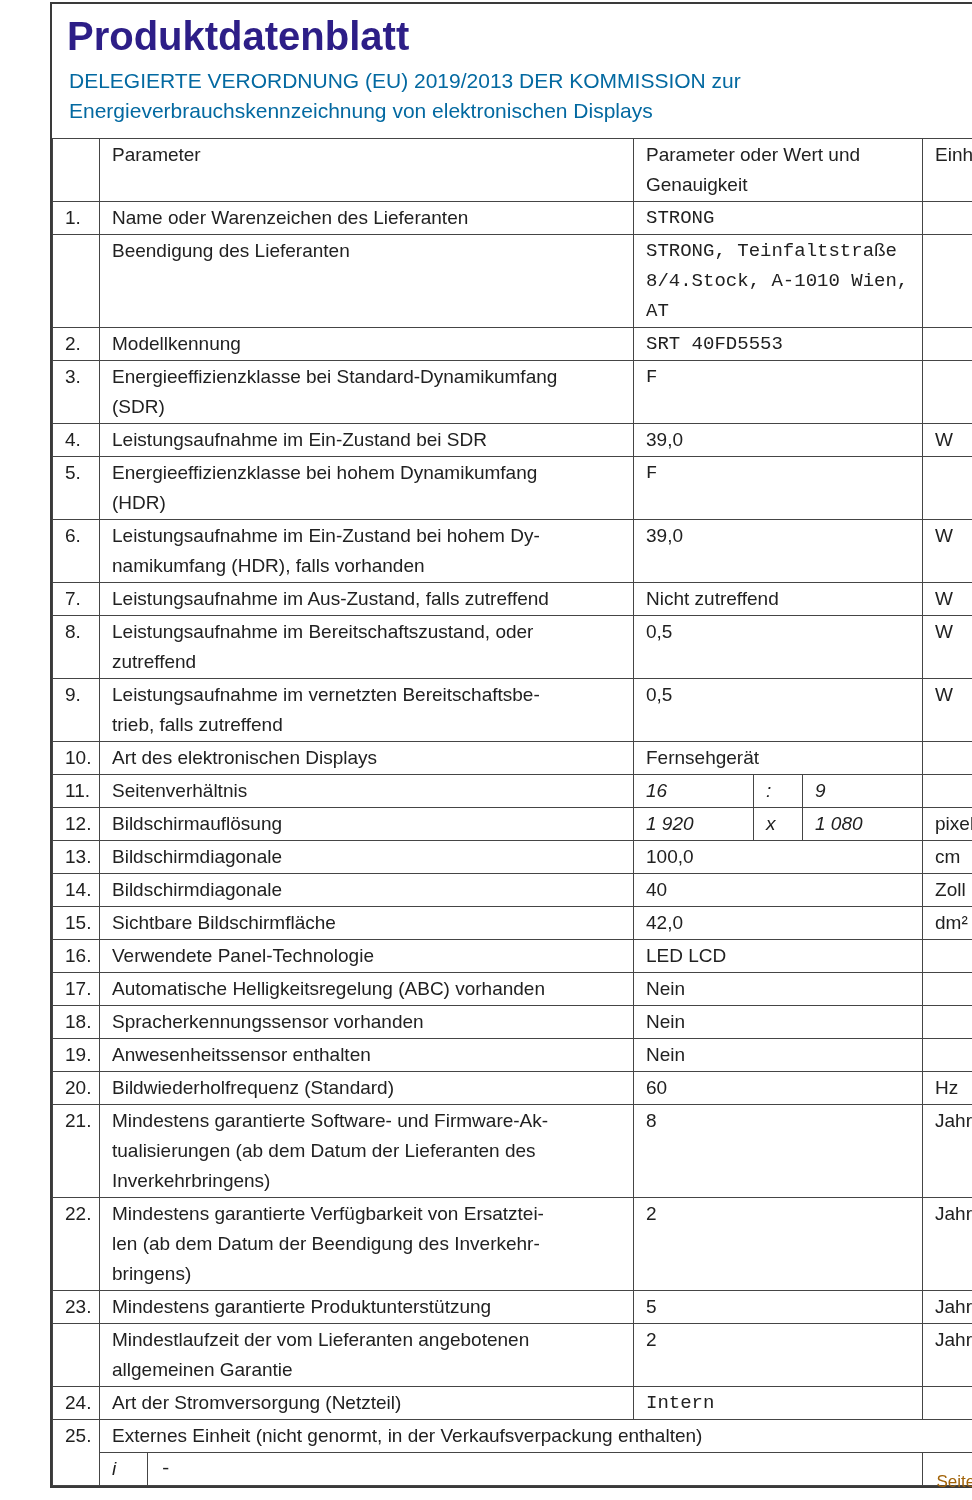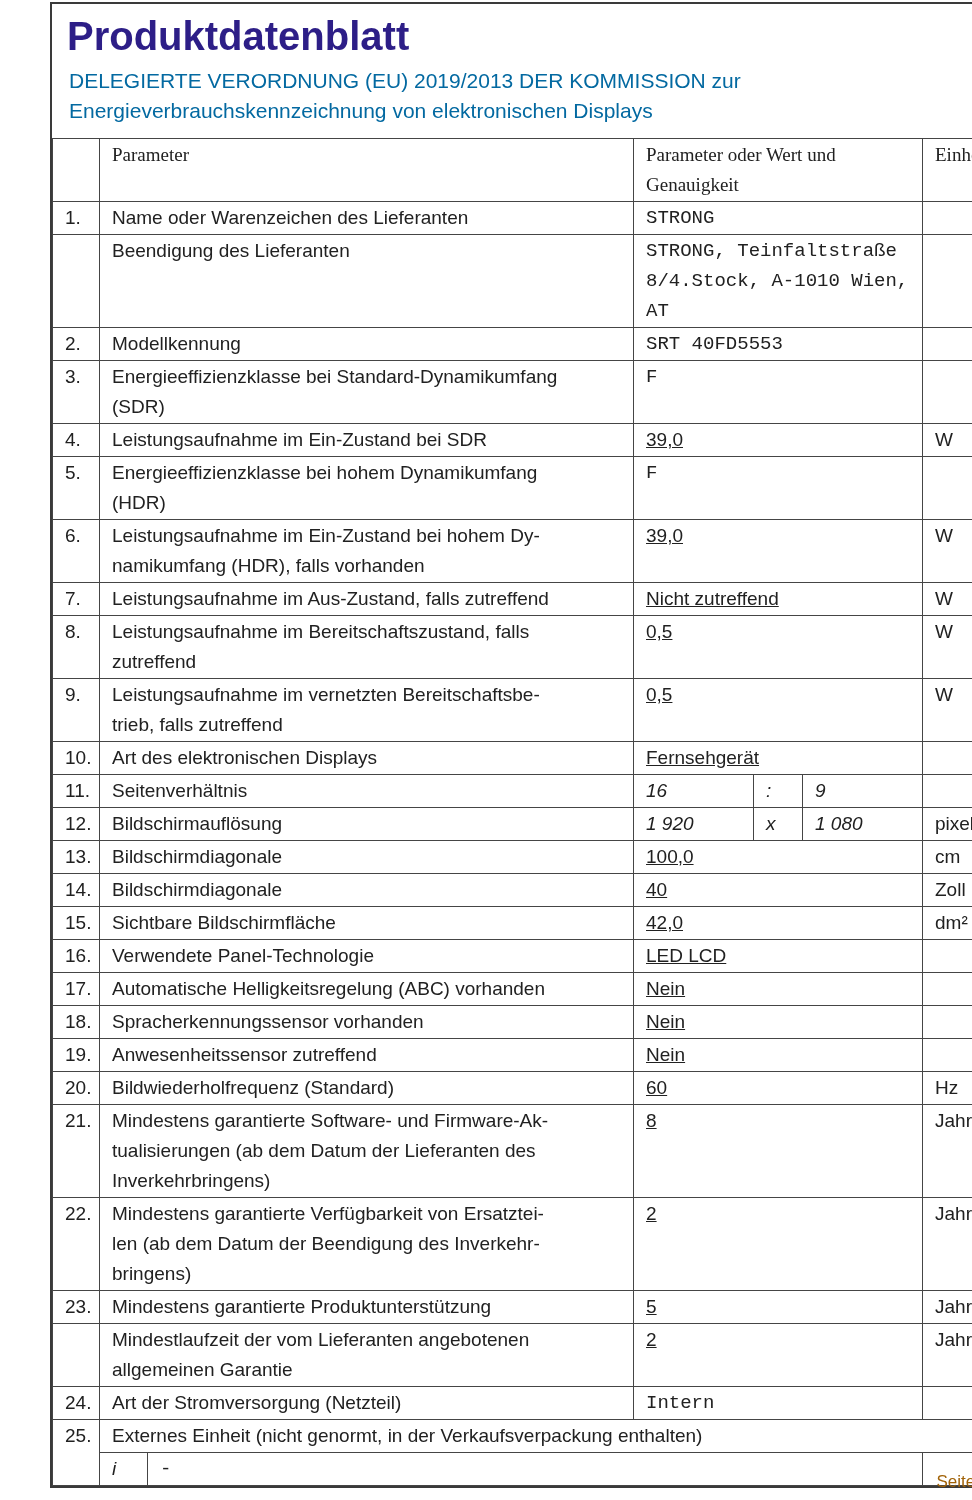--- a/index.html
+++ b/index.html
@@ -51,25 +51,25 @@
   }
   table.sheet td, table.sheet th {
     border: 1px solid #454545;
     padding: 1px 12px;
     line-height: 30px;
     vertical-align: top;
     overflow: hidden;
     font-weight: normal;
     text-align: left;
   }
-  th.hdr { font-weight: bold; white-space: pre-line; font-family: Liberation Serif, serif; }
+  th.hdr { font-weight: bold; white-space: pre-line; }
   td.num, th.num { text-align: right; padding: 1px 7px 1px 2px; }
   td.param { white-space: pre-line; padding-left: 13px; }
   td.val-l { white-space: pre-line; font-family: Liberation Mono, monospace; }
-  td.val-r { text-align: right; padding-right: 6px; text-decoration: underline; }
+  td.val-r { text-align: right; padding-right: 6px; }
   td.vpart { text-align: center; padding: 1px 4px; font-style: italic; }
   td.unit { padding-left: 12px; padding-right: 4px; }
   td.icell { font-style: italic; padding-left: 14px; }
   td.span-label { white-space: normal; padding-left: 13px; }
   .page-footer {
     position: absolute;
     right: 7px;
     top: 1472px;
     font-size: 17px;
     line-height: 20px;
@@ -156,21 +156,21 @@
           <td class="unit">W</td>
         </tr>
         <tr>
           <td class="num">7.</td>
           <td class="param" colspan="2">Leistungsaufnahme im Aus-Zustand, falls zutreffend</td>
           <td class="val-r" colspan="3">Nicht zutreffend</td>
           <td class="unit">W</td>
         </tr>
         <tr>
           <td class="num">8.</td>
-          <td class="param" colspan="2">Leistungsaufnahme im Bereitschaftszustand, falls
+          <td class="param" colspan="2">Leistungsaufnahme im Bereitschaftszustand, oder
 zutreffend</td>
           <td class="val-r" colspan="3">0,5</td>
           <td class="unit">W</td>
         </tr>
         <tr>
           <td class="num">9.</td>
           <td class="param" colspan="2">Leistungsaufnahme im vernetzten Bereitschaftsbe-
 trieb, falls zutreffend</td>
           <td class="val-r" colspan="3">0,5</td>
           <td class="unit">W</td>
@@ -228,21 +228,21 @@
           <td class="unit"></td>
         </tr>
         <tr>
           <td class="num">18.</td>
           <td class="param" colspan="2">Spracherkennungssensor vorhanden</td>
           <td class="val-r" colspan="3">Nein</td>
           <td class="unit"></td>
         </tr>
         <tr>
           <td class="num">19.</td>
-          <td class="param" colspan="2">Anwesenheitssensor zutreffend</td>
+          <td class="param" colspan="2">Anwesenheitssensor enthalten</td>
           <td class="val-r" colspan="3">Nein</td>
           <td class="unit"></td>
         </tr>
         <tr>
           <td class="num">20.</td>
           <td class="param" colspan="2">Bildwiederholfrequenz (Standard)</td>
           <td class="val-r" colspan="3">60</td>
           <td class="unit">Hz</td>
         </tr>
         <tr>

